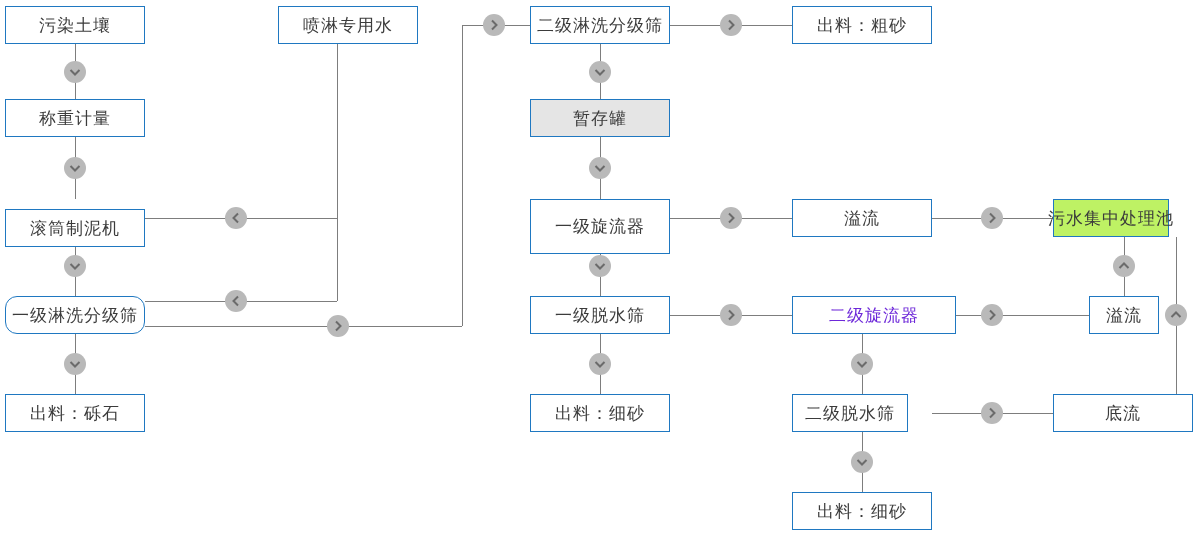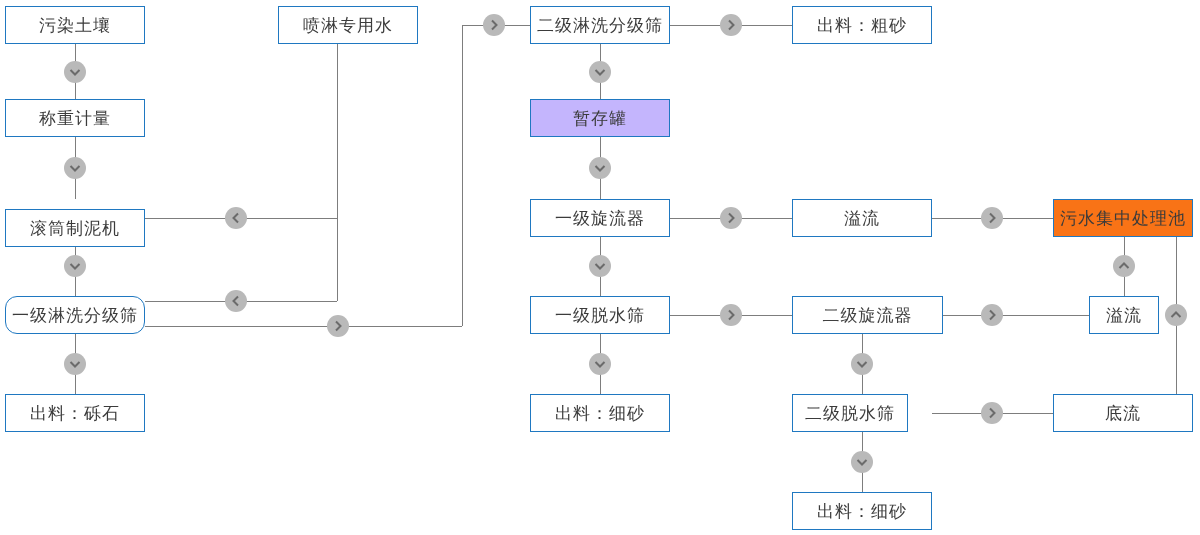--- a/index.html
+++ b/index.html
@@ -152,27 +152,27 @@
     </svg>
     <svg class="arrow" viewBox="0 0 22 22" style="left: 1165px; top: 304px; transform: rotate(180deg);">
       <circle cx="11" cy="11" r="11" fill="#b9b9b9"></circle>
       <polyline points="6.5,9 11,13.5 15.5,9" fill="none" stroke="#6b6b6b" stroke-width="2"></polyline>
     </svg>
     <div class="node" style="left: 5px; top: 6px; width: 140px; height: 38px; border-color: rgb(31, 120, 193); background: rgb(255, 255, 255); color: rgb(59, 59, 59);">污染土壤</div>
     <div class="node" style="left: 278px; top: 6px; width: 140px; height: 38px; border-color: rgb(31, 120, 193); background: rgb(255, 255, 255); color: rgb(59, 59, 59);">喷淋专用水</div>
     <div class="node" style="left: 530px; top: 6px; width: 140px; height: 38px; border-color: rgb(31, 120, 193); background: rgb(255, 255, 255); color: rgb(59, 59, 59);">二级淋洗分级筛</div>
     <div class="node" style="left: 792px; top: 6px; width: 140px; height: 38px; border-color: rgb(31, 120, 193); background: rgb(255, 255, 255); color: rgb(59, 59, 59);">出料：粗砂</div>
     <div class="node" style="left: 5px; top: 99px; width: 140px; height: 38px; border-color: rgb(31, 120, 193); background: rgb(255, 255, 255); color: rgb(59, 59, 59);">称重计量</div>
-    <div class="node" style="left: 530px; top: 99px; width: 140px; height: 38px; border-color: rgb(31, 120, 193); background: #c4b5fd; color: rgb(59, 59, 59);">暂存罐</div>
+    <div class="node" style="left: 530px; top: 99px; width: 140px; height: 38px; border-color: rgb(31, 120, 193); background: #e5e5e5; color: rgb(59, 59, 59);">暂存罐</div>
     <div class="node" style="left: 5px; top: 199px; width: 140px; height: 38px; border-color: rgb(31, 120, 193); background: rgb(255, 255, 255); color: rgb(59, 59, 59); margin-top: 10px;">滚筒制泥机</div>
-    <div class="node" style="left: 530px; top: 199px; width: 140px; height: 38px; border-color: rgb(31, 120, 193); background: rgb(255, 255, 255); color: rgb(59, 59, 59); text-align: right;">一级旋流器</div>
+    <div class="node" style="left: 530px; top: 199px; width: 140px; height: 55px; border-color: rgb(31, 120, 193); background: rgb(255, 255, 255); color: rgb(59, 59, 59); text-align: right;">一级旋流器</div>
     <div class="node" style="left: 792px; top: 199px; width: 140px; height: 38px; border-color: rgb(31, 120, 193); background: rgb(255, 255, 255); color: rgb(59, 59, 59);">溢流</div>
-    <div class="node" style="left: 1053px; top: 199px; width: 140px; height: 38px; border-color: rgb(31, 120, 193); background: #f97316; color: rgb(59, 59, 59);">污水集中处理池</div>
+    <div class="node" style="left: 1053px; top: 199px; width: 116px; height: 38px; border-color: rgb(31, 120, 193); background: #bef264; color: rgb(59, 59, 59);">污水集中处理池</div>
     <div class="node" style="left: 5px; top: 296px; width: 140px; height: 38px; border-color: rgb(31, 120, 193); background: rgb(255, 255, 255); color: rgb(59, 59, 59); border-radius: 12px;">一级淋洗分级筛</div>
     <div class="node" style="left: 530px; top: 296px; width: 140px; height: 38px; border-color: rgb(31, 120, 193); background: rgb(255, 255, 255); color: rgb(59, 59, 59);">一级脱水筛</div>
-    <div class="node" style="left: 792px; top: 296px; width: 151px; height: 38px; border-color: rgb(31, 120, 193); background: rgb(255, 255, 255); color: #404040;">二级旋流器</div>
+    <div class="node" style="left: 792px; top: 296px; width: 164px; height: 38px; border-color: rgb(31, 120, 193); background: rgb(255, 255, 255); color: #6d28d9;">二级旋流器</div>
     <div class="node" style="left: 1089px; top: 296px; width: 70px; height: 38px; border-color: rgb(31, 120, 193); background: rgb(255, 255, 255); color: rgb(59, 59, 59);">溢流</div>
     <div class="node" style="left: 5px; top: 394px; width: 140px; height: 38px; border-color: rgb(31, 120, 193); background: rgb(255, 255, 255); color: rgb(59, 59, 59);">出料：砾石</div>
     <div class="node" style="left: 530px; top: 394px; width: 140px; height: 38px; border-color: rgb(31, 120, 193); background: rgb(255, 255, 255); color: rgb(59, 59, 59);">出料：细砂</div>
     <div class="node" style="left: 792px; top: 394px; width: 116px; height: 38px; border-color: rgb(31, 120, 193); background: rgb(255, 255, 255); color: rgb(59, 59, 59);">二级脱水筛</div>
     <div class="node" style="left: 1053px; top: 394px; width: 140px; height: 38px; border-color: rgb(31, 120, 193); background: rgb(255, 255, 255); color: rgb(59, 59, 59);">底流</div>
     <div class="node" style="left: 792px; top: 492px; width: 140px; height: 38px; border-color: rgb(31, 120, 193); background: rgb(255, 255, 255); color: rgb(59, 59, 59);">出料：细砂</div>
   </div>
 
 </body></html>

